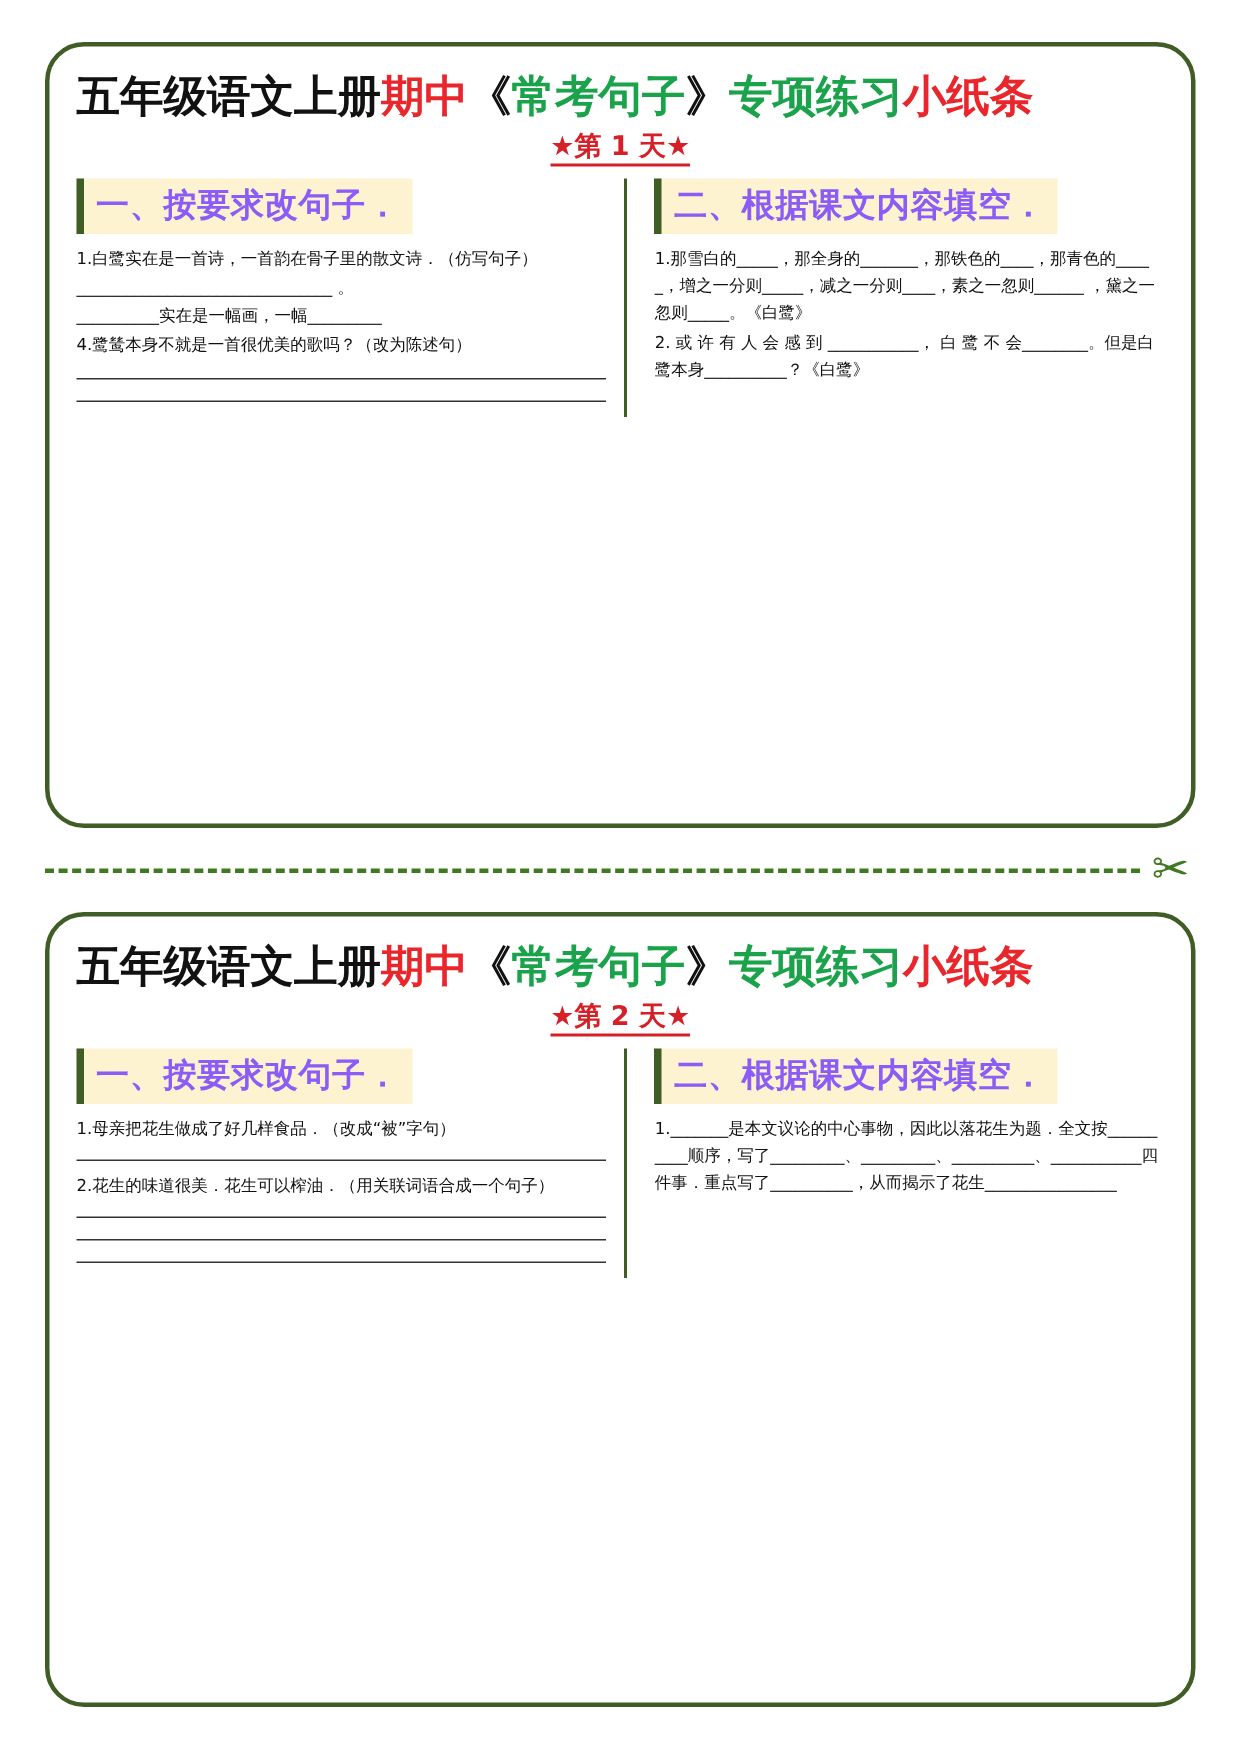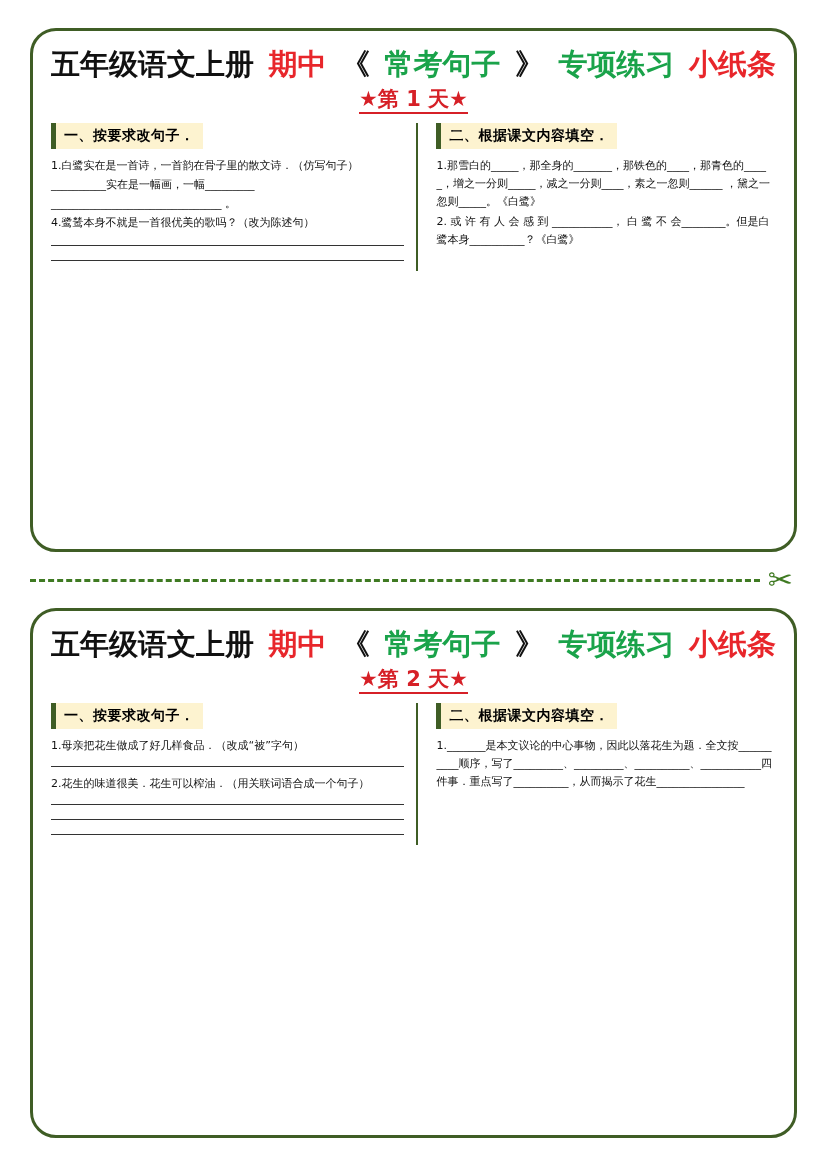--- a/index.html
+++ b/index.html
@@ -30,21 +30,21 @@
     padding: 14px 18px 10px 18px;
     position: relative;
   }
   .card-1 { height: 524px; }
   .card-2 { height: 530px; }
 
   
   .title-row {
     display: flex;
     align-items: baseline;
-    justify-content: space-between;
+    justify-content: flex-start;
     white-space: nowrap;
     letter-spacing: 0px;
     margin-top: 4px;
     margin-bottom: 2px;
   }
   .title-row span {
     font-family: "DejaVu Sans", "Liberation Sans", sans-serif;
     font-weight: bold;
     font-size: 29px;
     line-height: 1.1;
@@ -54,21 +54,21 @@
   .t-red { color: #e8262b; }
 
   .day-badge {
     text-align: center;
     margin: 4px 0 10px 0;
   }
   .day-badge span {
     font-family: "DejaVu Sans", "Liberation Sans", sans-serif;
     color: #d62027;
     font-weight: bold;
-    font-size: 21px;
+    font-size: 18px;
     border-bottom: 2px solid #d62027;
     padding-bottom: 1px;
   }
 
   
   .cols {
     display: flex;
     gap: 14px;
     align-items: stretch;
   }
@@ -82,22 +82,22 @@
   .sec-head {
     background: #fdf3d0;
     border-left: 5px solid #3f5d25;
     padding: 3px 8px 4px 8px;
     margin-bottom: 8px;
     display: inline-block;
   }
   .sec-head span {
     font-family: "DejaVu Sans", "Liberation Sans", sans-serif;
     font-weight: bold;
-    font-size: 14px;
-    color: #000000;
+    font-size: 22px;
+    color: #8b5cf6;
     letter-spacing: 0.5px;
   }
 
   .q {
     font-family: "DejaVu Sans", "Liberation Sans", sans-serif;
     font-size: 11px;
     line-height: 1.55;
     color: #111;
     margin: 0 0 2px 0;
     word-break: break-all;
@@ -154,22 +154,22 @@
     </div>
 
     <div class="cols">
 
       <div class="col col-left">
         <div class="sec-head">
           <span>一、按要求改句子．</span>
         </div>
 
         <p class="q">1.白鹭实在是一首诗，一首韵在骨子里的散文诗．（仿写句子）</p>
+        <p class="q">_______________________________ 。</p>
         <p class="q">__________实在是一幅画，一幅_________</p>
-        <p class="q">_______________________________ 。</p>
         <p class="q">4.鹭鸶本身不就是一首很优美的歌吗？（改为陈述句）</p>
         <div class="rule"></div>
         <div class="rule"></div>
       </div>
 
       <div class="col col-right">
         <div class="sec-head">
           <span>二、根据课文内容填空．</span>
         </div>
 

